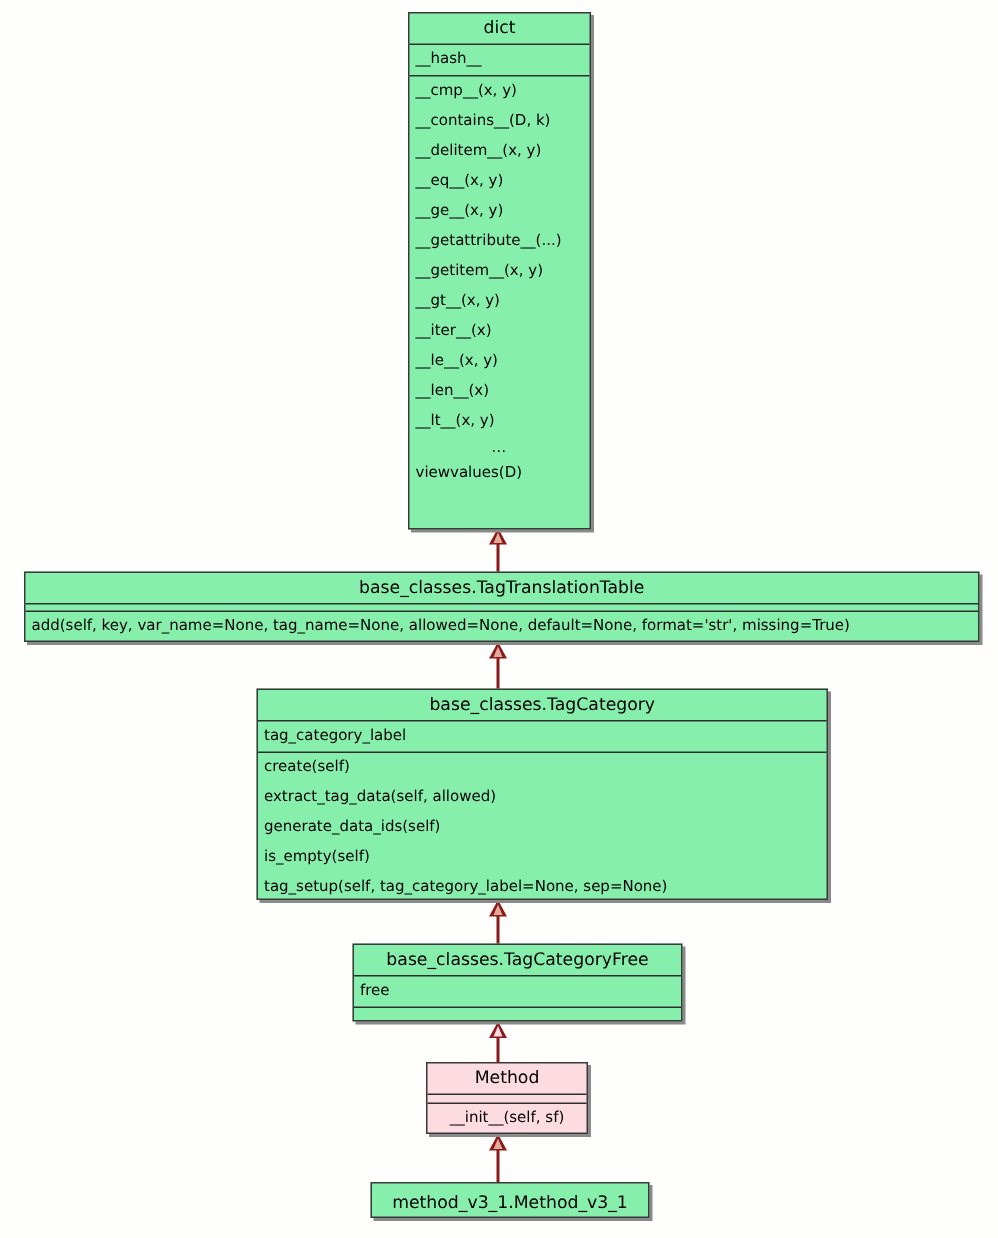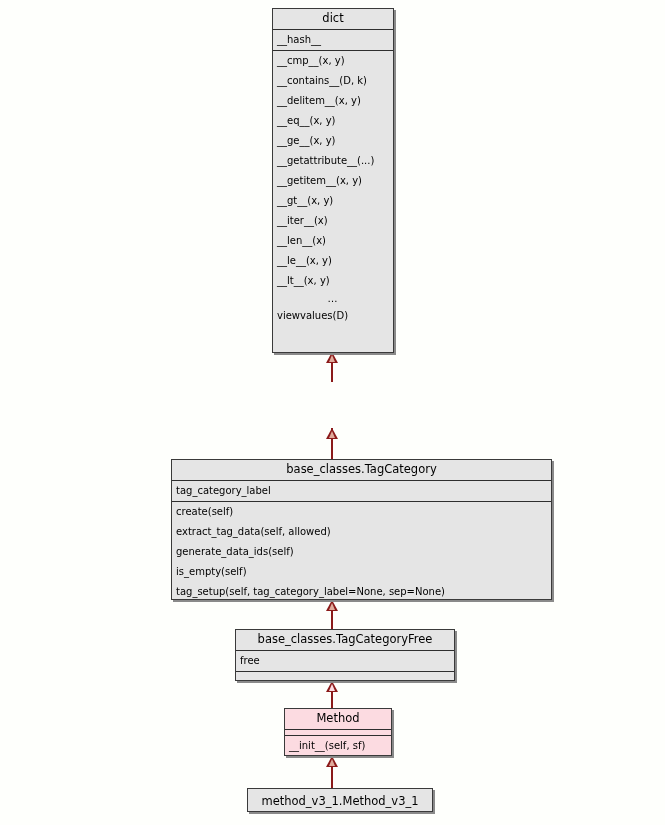--- a/index.html
+++ b/index.html
@@ -20,21 +20,21 @@
     left: 0; top: 0;
     width: 665px;
     height: 825px;
   }
 
   
   .uml-class {
     position: absolute;
     box-sizing: border-box;
     border: 1px solid #3a3a3a;
-    background: #e5e5e5;
+    background: #86efac;
     box-shadow: 2px 2px 0 #8a8a8a;
     z-index: 3;
   }
   .uml-class.light {
     background: #fcdbe1;
   }
 
   .uml-compartment {
     box-sizing: border-box;
     border-bottom: 1px solid #2e2e2e;
@@ -55,20 +55,21 @@
 
   .uml-row {
     font-size: 10px;
     color: #000;
     line-height: 20px;
     padding: 0 4px;
     white-space: nowrap;
     text-align: left;
   }
   .uml-row.centered {
+    text-align: center;
   }
   .uml-row.dots {
     text-align: center;
     line-height: 15px;
     letter-spacing: 1px;
   }
   .uml-row.empty {
     height: 11px;
     line-height: 11px;
   }
@@ -134,28 +135,37 @@
     <div class="uml-compartment last">
       <div class="uml-row">__cmp__(x, y)</div>
       <div class="uml-row">__contains__(D, k)</div>
       <div class="uml-row">__delitem__(x, y)</div>
       <div class="uml-row">__eq__(x, y)</div>
       <div class="uml-row">__ge__(x, y)</div>
       <div class="uml-row">__getattribute__(...)</div>
       <div class="uml-row">__getitem__(x, y)</div>
       <div class="uml-row">__gt__(x, y)</div>
       <div class="uml-row">__iter__(x)</div>
+      <div class="uml-row">__le__(x, y)</div>
       <div class="uml-row">__len__(x)</div>
-      <div class="uml-row">__le__(x, y)</div>
       <div class="uml-row">__lt__(x, y)</div>
       <div class="uml-row dots">…</div>
       <div class="uml-row">viewvalues(D)</div>
     </div>
   </div>
 
+  <div class="uml-class" style="left:16px; top:381px; width:637px; height:47px;">
+    <div class="uml-compartment">
+      <div class="uml-title">base_classes.TagTranslationTable</div>
+    </div>
+    <div class="uml-compartment" style="height:5px;"></div>
+    <div class="uml-compartment last">
+      <div class="uml-row">add(self, key, var_name=None, tag_name=None, allowed=None, default=None, format='str', missing=True)</div>
+    </div>
+  </div>
 
   <div class="uml-class" style="left:171px; top:459px; width:381px; height:141px;">
     <div class="uml-compartment">
       <div class="uml-title">base_classes.TagCategory</div>
     </div>
     <div class="uml-compartment">
       <div class="uml-row">tag_category_label</div>
     </div>
     <div class="uml-compartment last">
       <div class="uml-row">create(self)</div>

